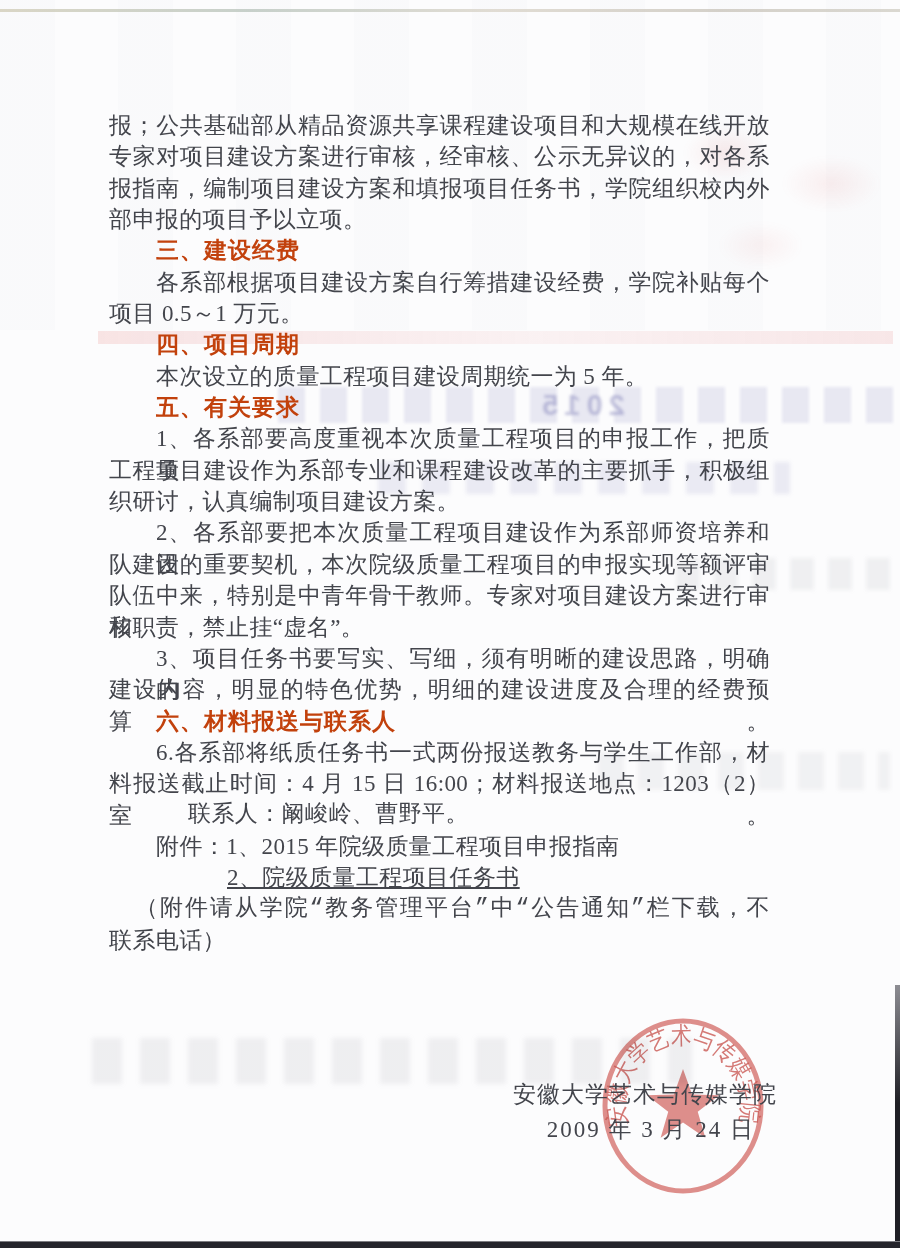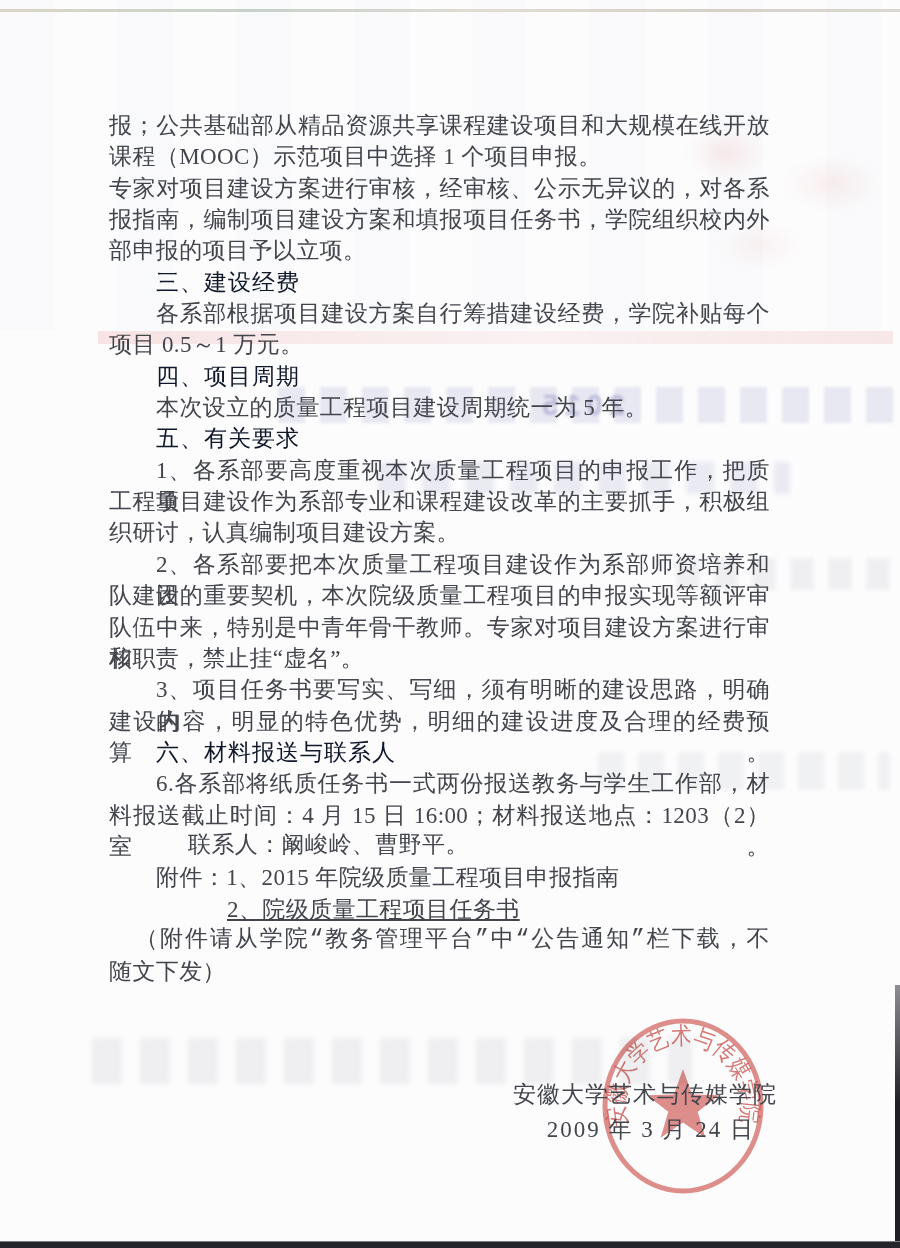--- a/index.html
+++ b/index.html
@@ -38,21 +38,21 @@
   }
   .line{
     height:31.35px;line-height:31.35px;font-size:23px;
     letter-spacing:0.4px;overflow:visible;white-space:nowrap;
   }
   .line.fill{
     white-space:normal;
     text-align:justify;text-align-last:justify;
     text-justify:inter-character;
   }
-  .line.b{font-weight:400;color:#0f172a;letter-spacing:1px;}
+  .line.b{font-weight:700;color:#c2410c;letter-spacing:1px;}
   .i1{padding-left:26px;font-family:Liberation Mono, monospace;}
   .i2{padding-left:47px;}
   .i3{padding-left:79px;font-family:Liberation Mono, monospace;}
   .i5{padding-left:118px;text-decoration:underline;}
   
   .signature{
     position:absolute;right:123px;top:1080px;
     display:flex;flex-direction:column;align-items:flex-end;
     color:#43454c;font-size:23px;letter-spacing:1px;
   }
@@ -125,21 +125,20 @@
   <div class="artifact bleed-red-top"></div>
   <div class="artifact bleed-pink-band"></div>
   <div class="artifact bleed-blue-line">2015</div>
   <div class="artifact bleed-blue-band2"></div>
   <div class="artifact bleed-gray-1"></div>
   <div class="artifact bleed-gray-2"></div>
   <div class="artifact bleed-gray-bottom"></div>
 
   <div class="body-text">
       <div class="line fill">报；公共基础部从精品资源共享课程建设项目和大规模在线开放</div>
-      <div class="line">课程（MOOC）示范项目中选择 1 个项目申报。</div>
       <div class="line fill">专家对项目建设方案进行审核，经审核、公示无异议的，对各系</div>
       <div class="line fill">报指南，编制项目建设方案和填报项目任务书，学院组织校内外</div>
       <div class="line">部申报的项目予以立项。</div>
       <div class="line i2 b">三、建设经费</div>
       <div class="line i2 fill">各系部根据项目建设方案自行筹措建设经费，学院补贴每个</div>
       <div class="line">项目 0.5～1 万元。</div>
       <div class="line i2 b">四、项目周期</div>
       <div class="line i2">本次设立的质量工程项目建设周期统一为 5 年。</div>
       <div class="line i2 b">五、有关要求</div>
       <div class="line i2 fill">1、各系部要高度重视本次质量工程项目的申报工作，把质量</div>
@@ -151,21 +150,21 @@
       <div class="line">和职责，禁止挂“虚名”。</div>
       <div class="line i2 fill">3、项目任务书要写实、写细，须有明晰的建设思路，明确的</div>
       <div class="line fill">建设内容，明显的特色优势，明细的建设进度及合理的经费预算。</div>
       <div class="line i2 b">六、材料报送与联系人</div>
       <div class="line i2 fill">6.各系部将纸质任务书一式两份报送教务与学生工作部，材</div>
       <div class="line fill">料报送截止时间：4 月 15 日 16:00；材料报送地点：1203（2）室。</div>
       <div class="line i3">联系人：阚峻岭、曹野平。</div>
       <div class="line i2">附件：1、2015 年院级质量工程项目申报指南</div>
       <div class="line i5">2、院级质量工程项目任务书</div>
       <div class="line i1 fill">（附件请从学院“教务管理平台”中“公告通知”栏下载，不</div>
-      <div class="line">随文下发）</div>
+      <div class="line">联系电话）</div>
     </div>
 
   <svg class="seal" viewBox="0 0 172 184">
     <ellipse cx="86" cy="92" rx="78" ry="85" fill="none" stroke="#d4655f" stroke-width="5" opacity="0.72"></ellipse>
     <path d="M86,55 L95.11,80.46 L122.14,81.26 L100.74,97.79 L108.34,123.74 L86,108.5
              L63.66,123.74 L71.26,97.79 L49.86,81.26 L76.89,80.46 Z" fill="#d4655f" opacity="0.72"></path>
     <defs>
       <path id="sealTextArc" d="M 30.6,113 A 59,62 0 1 1 141.4,113" fill="none"></path>
     </defs>
     <text font-size="24" fill="#cd5a55" opacity="0.8" font-family="Liberation Serif, DejaVu Serif, serif">

